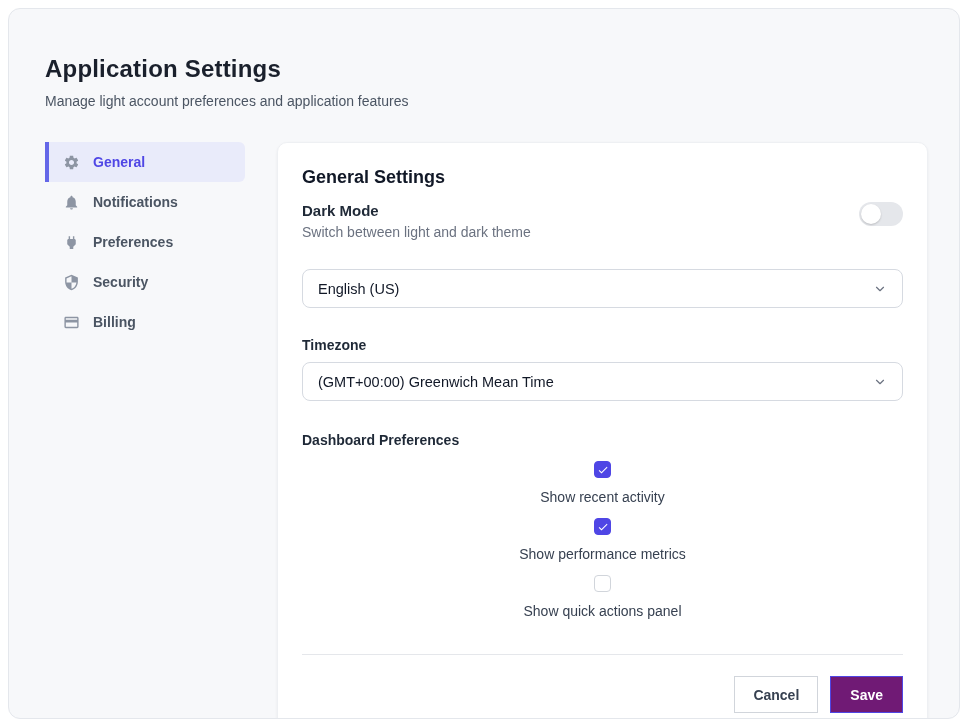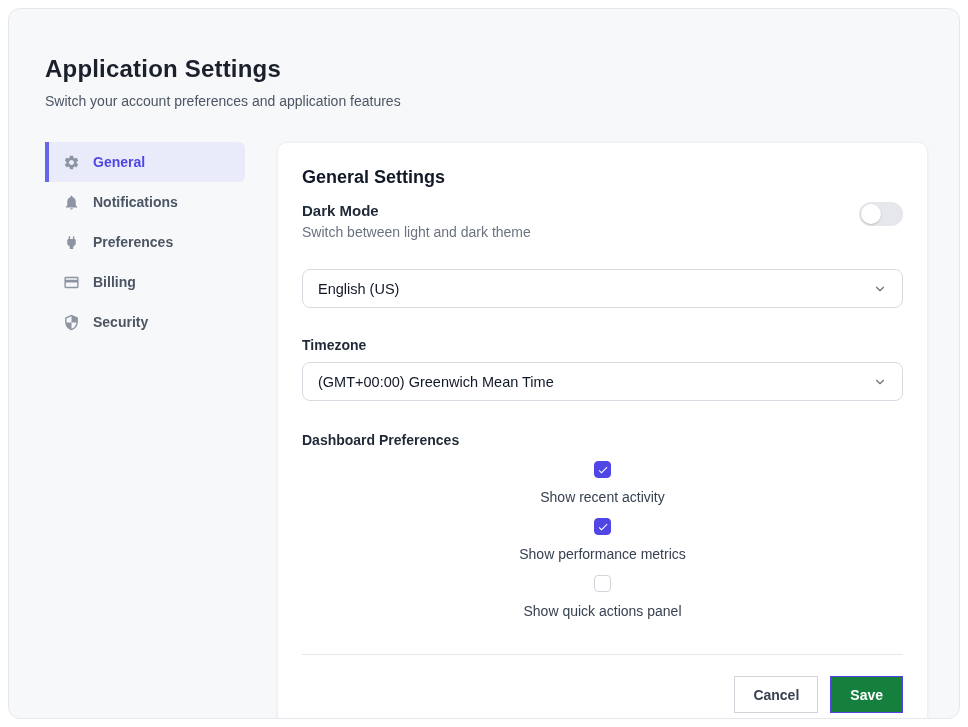--- a/index.html
+++ b/index.html
@@ -161,35 +161,35 @@
     align-items: center;
   }
   .btn-cancel {
     background: #ffffff;
     border: 1px solid #d1d5db;
     color: #374151;
     font-weight: 600;
     padding: 0 18px;
   }
   .btn-save {
-    background: #15803d;
+    background: #701a75;
     border: 1px solid #4f46e5;
     color: #ffffff;
     font-weight: 700;
     padding: 0 19px;
   }
 </style>
 </head>
 <body>
 
 <div class="surface">
 
   <div class="page-header">
     <div class="page-title">Application Settings</div>
-    <div class="page-subtitle">Switch your account preferences and application features</div>
+    <div class="page-subtitle">Manage light account preferences and application features</div>
   </div>
 
   <div class="content">
 
     <div class="sidebar">
 
       <div class="side-item active">
         <span class="icon">
           <svg viewBox="0 0 24 24" fill="currentColor">
               <path d="M19.14 12.94c.04-.3.06-.61.06-.94 0-.32-.02-.64-.07-.94l2.03-1.58c.18-.14.23-.41.12-.61l-1.92-3.32c-.12-.22-.37-.29-.59-.22l-2.39.96c-.5-.38-1.03-.7-1.62-.94l-.36-2.54c-.04-.24-.24-.41-.48-.41h-3.84c-.24 0-.43.17-.47.41l-.36 2.54c-.59.24-1.13.57-1.62.94l-2.39-.96c-.22-.08-.47 0-.59.22L2.74 8.87c-.12.21-.08.47.12.61l2.03 1.58c-.05.3-.09.63-.09.94s.02.64.07.94l-2.03 1.58c-.18.14-.23.41-.12.61l1.92 3.32c.12.22.37.29.59.22l2.39-.96c.5.38 1.03.7 1.62.94l.36 2.54c.05.24.24.41.48.41h3.84c.24 0 .44-.17.47-.41l.36-2.54c.59-.24 1.13-.56 1.62-.94l2.39.96c.22.08.47 0 .59-.22l1.92-3.32c.12-.22.07-.47-.12-.61l-2.01-1.58zM12 15.6c-1.98 0-3.6-1.62-3.6-3.6s1.62-3.6 3.6-3.6 3.6 1.62 3.6 3.6-1.62 3.6-3.6 3.6z"></path>
@@ -212,33 +212,33 @@
           <svg viewBox="0 0 24 24" fill="currentColor">
               <path d="M16.01 7L16 3h-2v4h-4V3H8v4h-.01C6.9 6.99 6 7.89 6 8.98v5.52L9.5 18v3h5v-3l3.5-3.5V8.98c0-1.09-.9-1.99-1.99-1.98z"></path>
             </svg>
         </span>
         <span>Preferences</span>
       </div>
 
       <div class="side-item">
         <span class="icon">
           <svg viewBox="0 0 24 24" fill="currentColor">
+              <path d="M12 1L3 5v6c0 5.55 3.84 10.74 9 12 5.16-1.26 9-6.45 9-12V5l-9-4zm0 10.99h7c-.53 4.12-3.28 7.79-7 8.94V12H5V6.3l7-3.11v8.8z"></path>
+            </svg>
+        </span>
+        <span>Security</span>
+      </div>
+
+      <div class="side-item">
+        <span class="icon">
+          <svg viewBox="0 0 24 24" fill="currentColor">
               <path d="M20 4H4c-1.11 0-1.99.89-1.99 2L2 18c0 1.11.89 2 2 2h16c1.11 0 2-.89 2-2V6c0-1.11-.89-2-2-2zm0 14H4v-6h16v6zm0-10H4V6h16v2z"></path>
             </svg>
         </span>
         <span>Billing</span>
-      </div>
-
-      <div class="side-item">
-        <span class="icon">
-          <svg viewBox="0 0 24 24" fill="currentColor">
-              <path d="M12 1L3 5v6c0 5.55 3.84 10.74 9 12 5.16-1.26 9-6.45 9-12V5l-9-4zm0 10.99h7c-.53 4.12-3.28 7.79-7 8.94V12H5V6.3l7-3.11v8.8z"></path>
-            </svg>
-        </span>
-        <span>Security</span>
       </div>
 
     </div>
 
     <div class="card">
 
       <div class="card-title">General Settings</div>
 
       <div class="row-toggle">
         <div>

